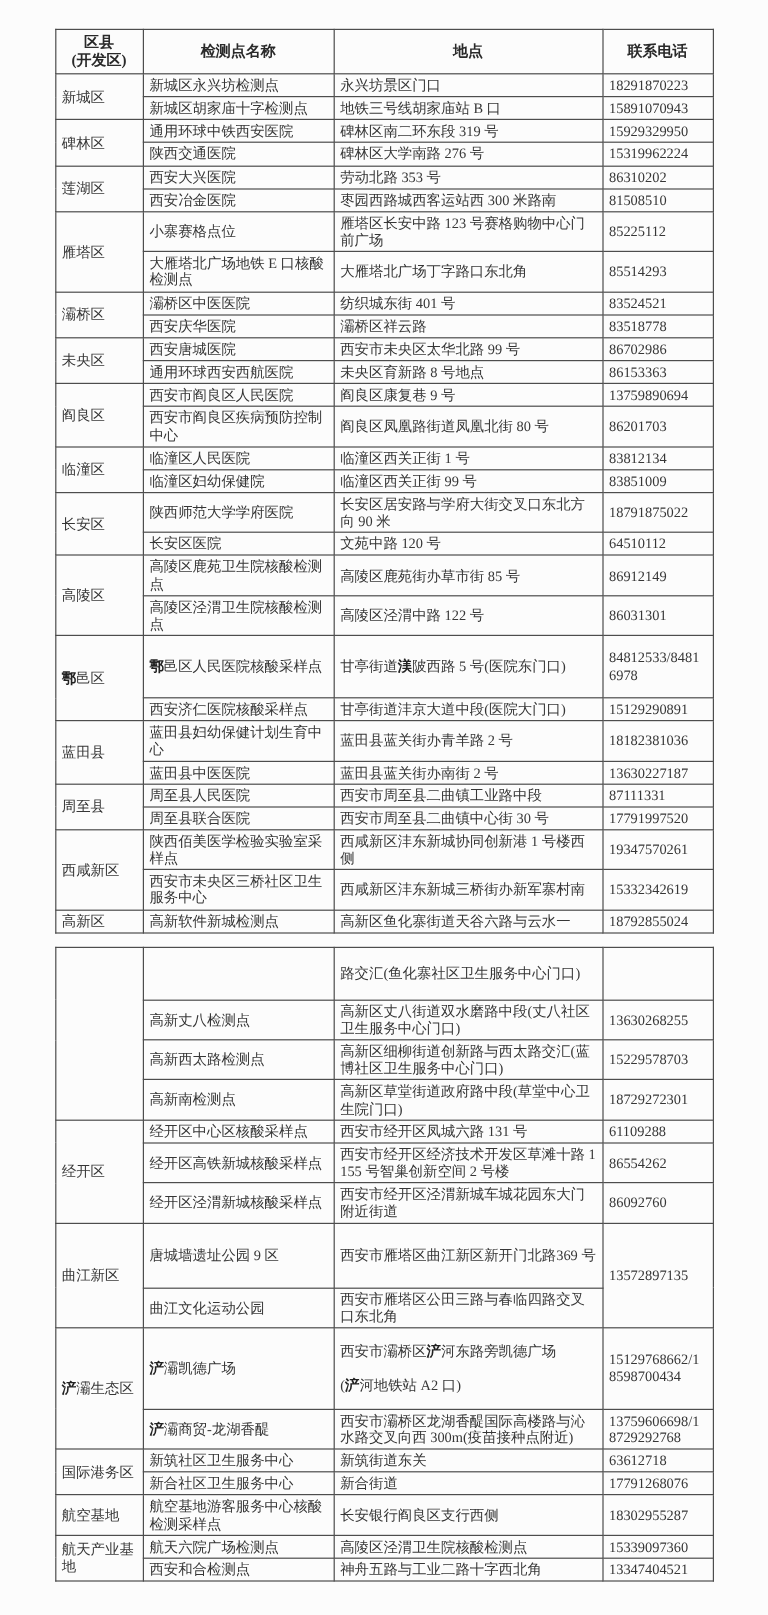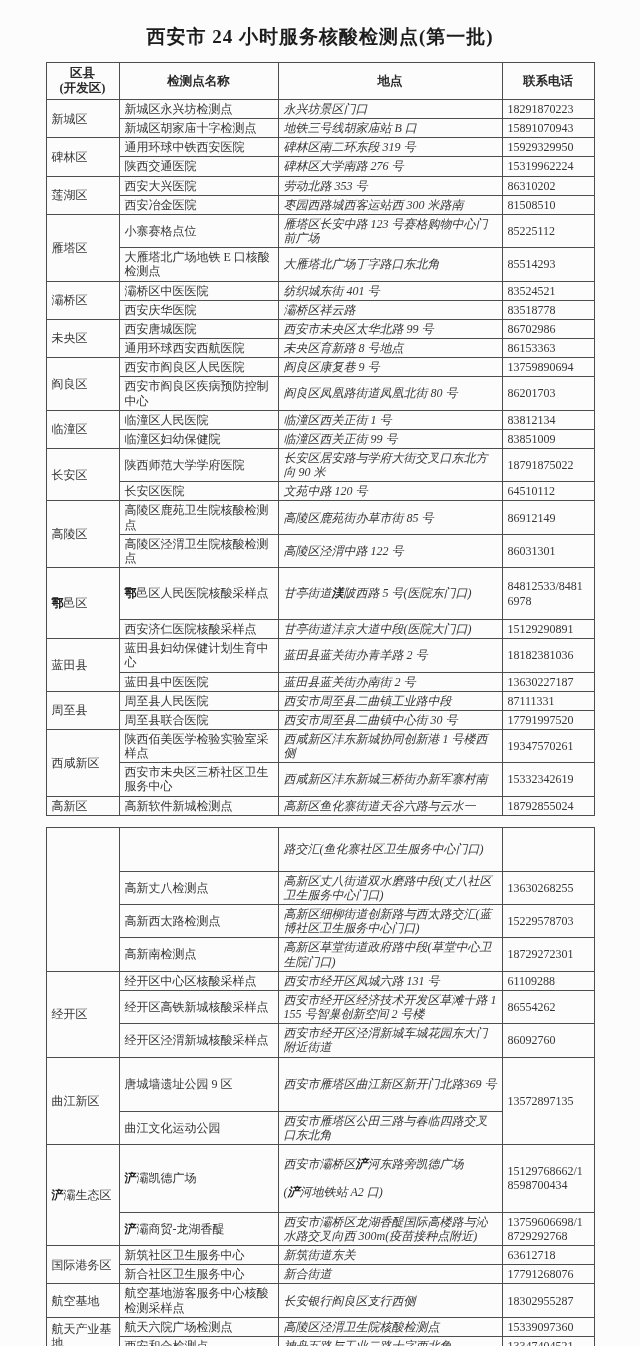--- a/index.html
+++ b/index.html
@@ -45,28 +45,27 @@
   table.grid th {
     text-align: center;
     font-weight: 700;
     font-size: 12.5px;
     color: #2a2a2a;
     white-space: pre-line;
     padding: 3px 2px;
     height: 30px;
   }
   td.district { padding-left: 5px; padding-right: 3px; }
-  td.addr { white-space: pre-line; font-style: italic; }
+  td.addr { white-space: pre-line; }
   b.rare { font-weight: 700; color: #222; }
 </style>
 </head>
 <body>
 
 <div class="page">
-  <h1 class="title">西安市 24 小时服务核酸检测点(第一批)</h1>
   <table class="grid">
       <colgroup>
         <col style="width: 73px;">
         <col style="width: 159px;">
         <col style="width: 224px;">
         <col style="width: 92px;">
       </colgroup>
       <thead>
         <tr>
           <th>区县

